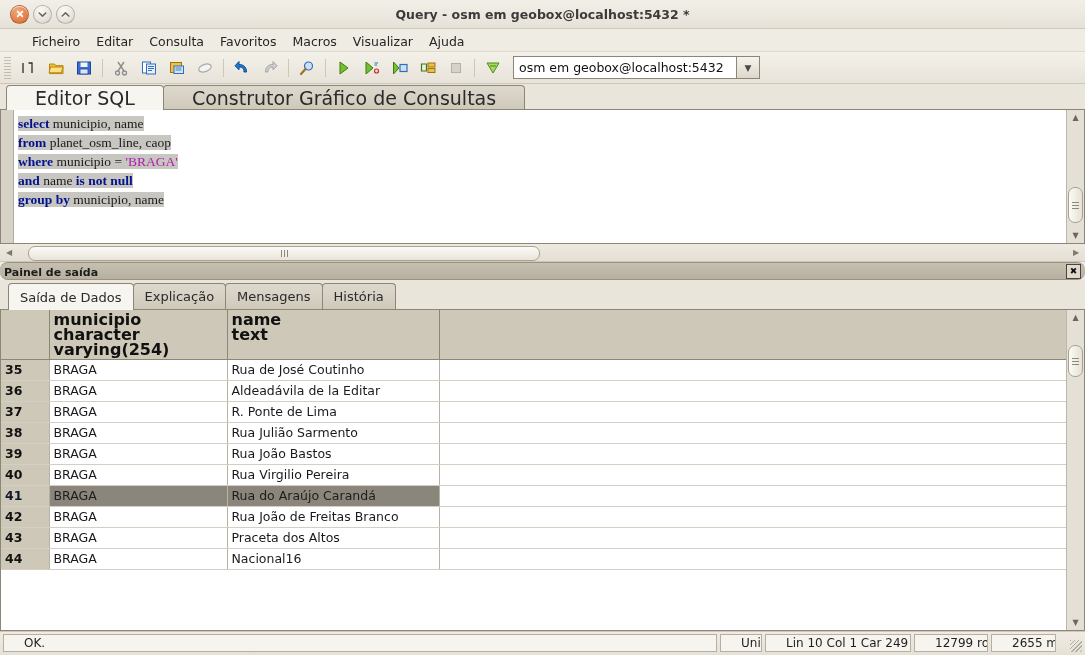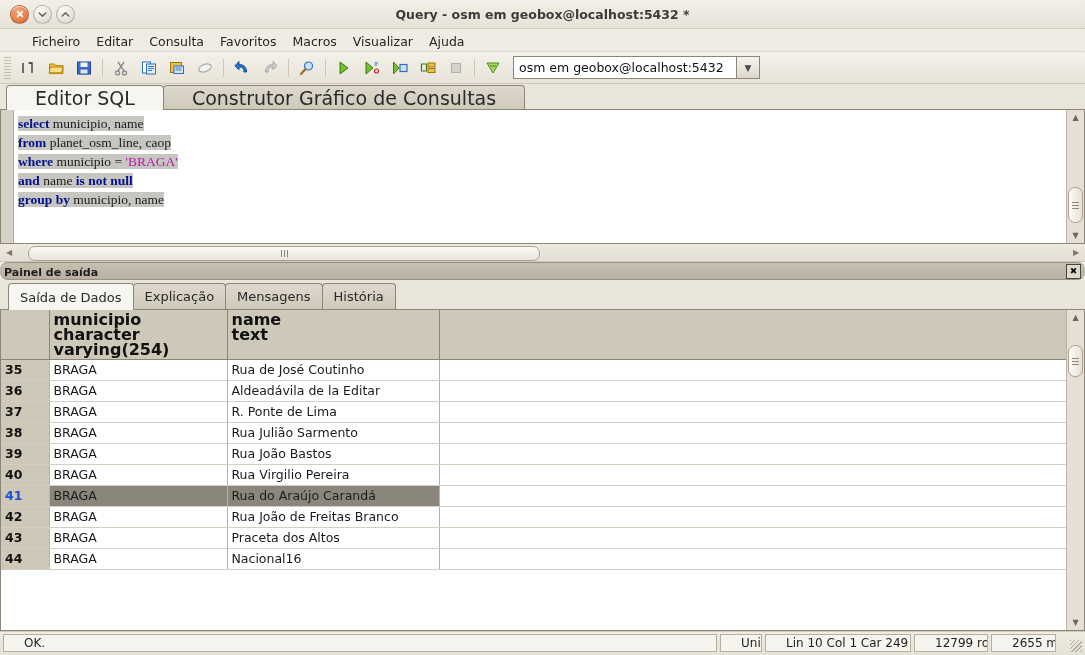--- a/index.html
+++ b/index.html
@@ -338,21 +338,21 @@
   }
   table.dg thead th.hfill { background: #cdc8b7; border-right: none; }
   td.rownum {
     background: #cdc8b7;
     font-weight: bold;
     text-align: center;
     border-right: 1px solid #8d8577;
     color: #111;
   }
   tr.selected td { background: #8a867c; color: #1d1d1d; }
-  tr.selected td.rownum { background: #cdc8b7; color: #1d4ed8; }
+  tr.selected td.rownum { background: #cdc8b7; color: #0f172a; }
   tr.selected td.fill { background: #fff; }
   .grid-vscroll {
     width: 17px;
     flex: 0 0 auto;
     background: #e4e0d6;
     border-left: 1px solid #bdb6a7;
     display: flex; flex-direction: column; align-items: center;
   }
 
   

